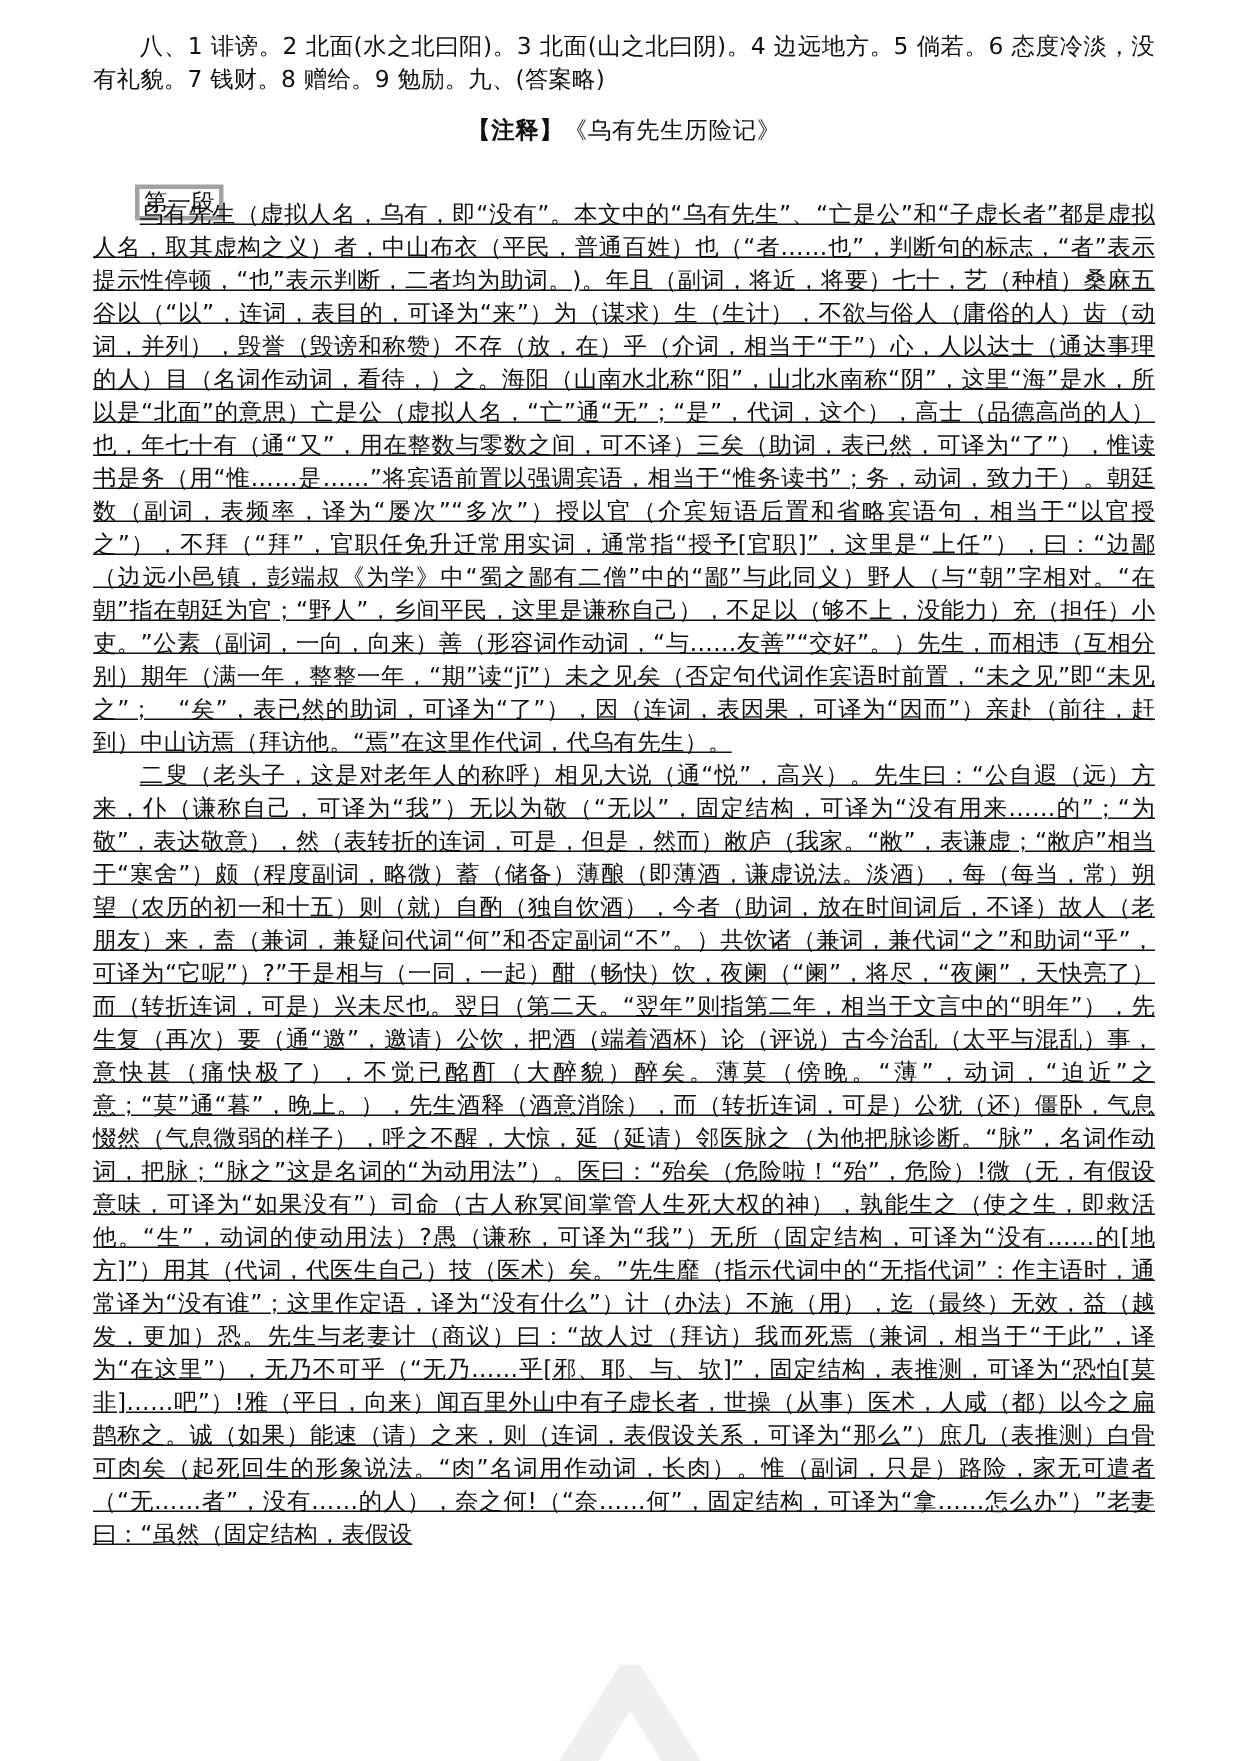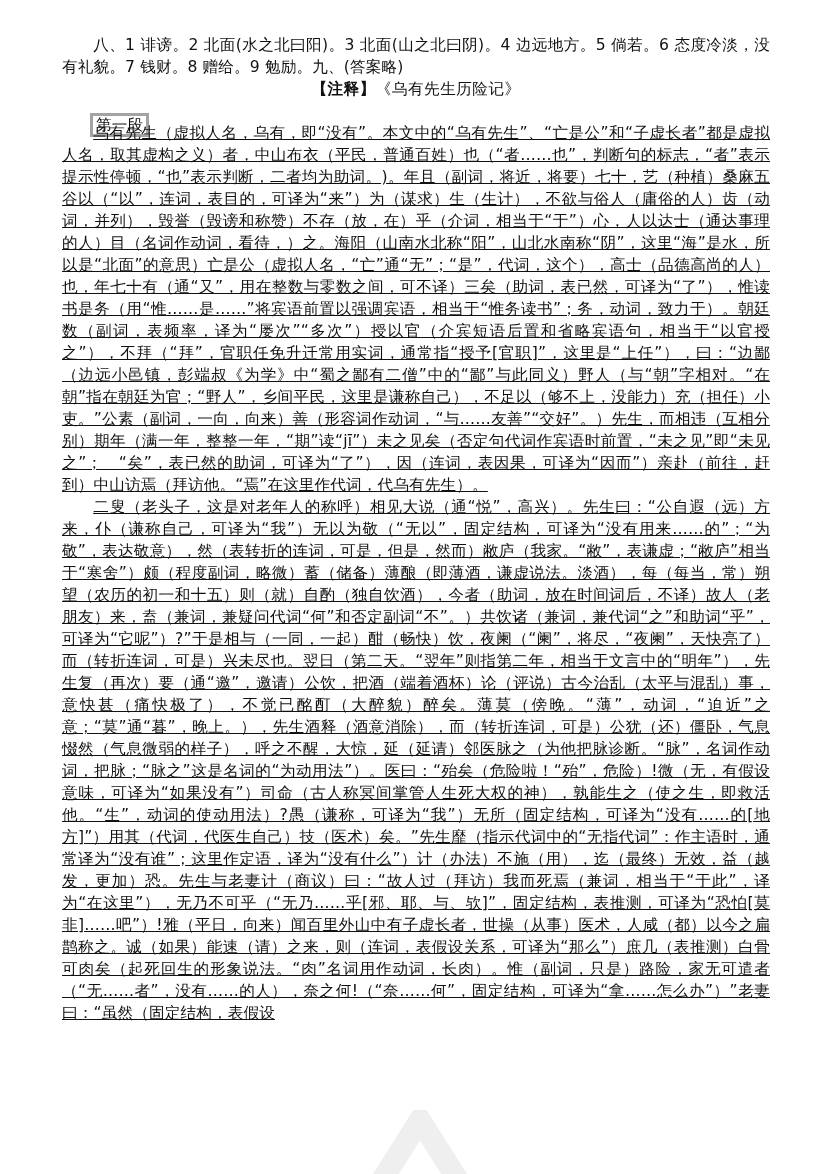--- a/index.html
+++ b/index.html
@@ -1,26 +1,26 @@
 <!DOCTYPE html>
 <html><head>
 <meta charset="utf-8">
 <style>
   html, body { margin: 0; padding: 0; background: #ffffff; }
   body { width: 830px; height: 1174px; position: relative; overflow: hidden; }
   .page {
-    position: absolute; left: 62px; top: 34px; width: 708px;
+    position: absolute; left: 62px; top: 20px; width: 708px;
     font-family: "DejaVu Sans", sans-serif;
     font-size: 15.6px; line-height: 22px; color: #111;
     text-align: justify; text-justify: inter-character;
     letter-spacing: 0.15px;
   }
   .p { margin: 0; text-indent: 2em; text-decoration: underline; }
   .p-answer { margin: 0; text-indent: 2em; }
-  .title { margin: 0; text-align: center; font-weight: bold; letter-spacing: 0.5px; }
+  .title { margin: 12px; text-align: center; font-weight: bold; letter-spacing: 0.5px; }
   .title .book { font-weight: normal; }
   .section-label {
     margin: 0; padding-left: 28px; height: 22px;
   }
   .section-label span {
     display: inline-block; border: 3px solid #a3a3a3; padding: 0 3px;
     line-height: 18px; margin-top: 13px;
   }
   .watermark {
     position: absolute; left: 290px; top: 1110px; width: 260px; height: 260px;

